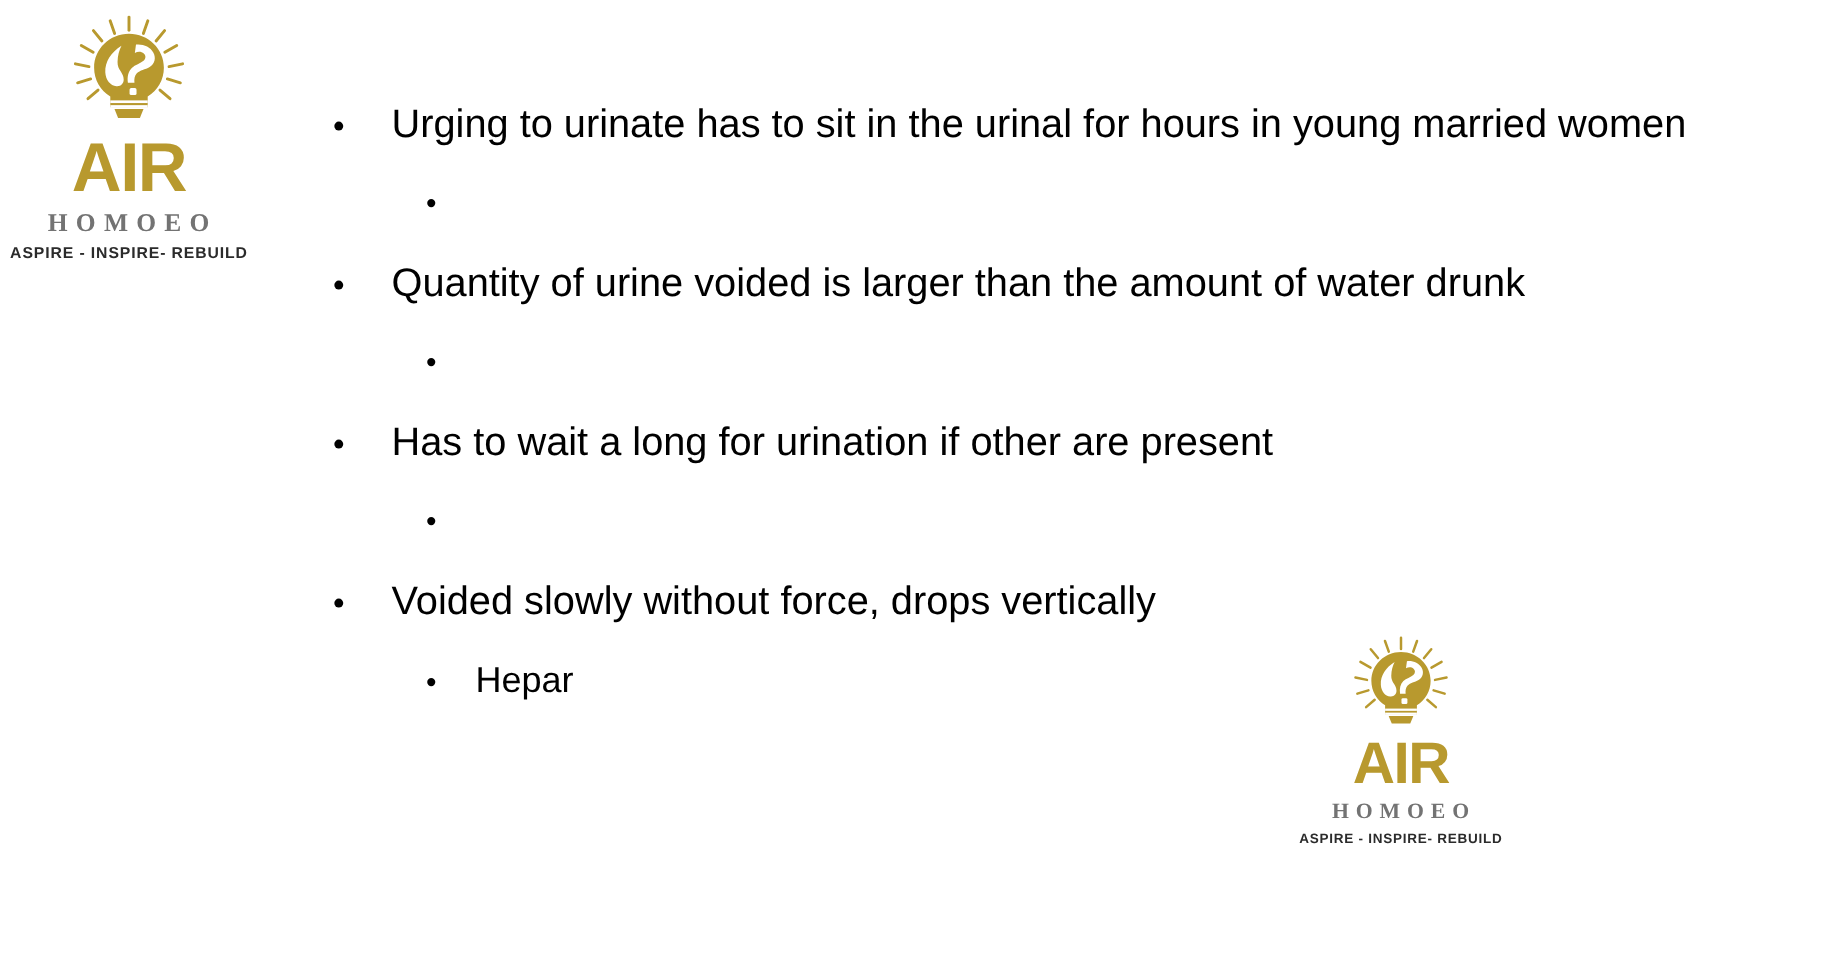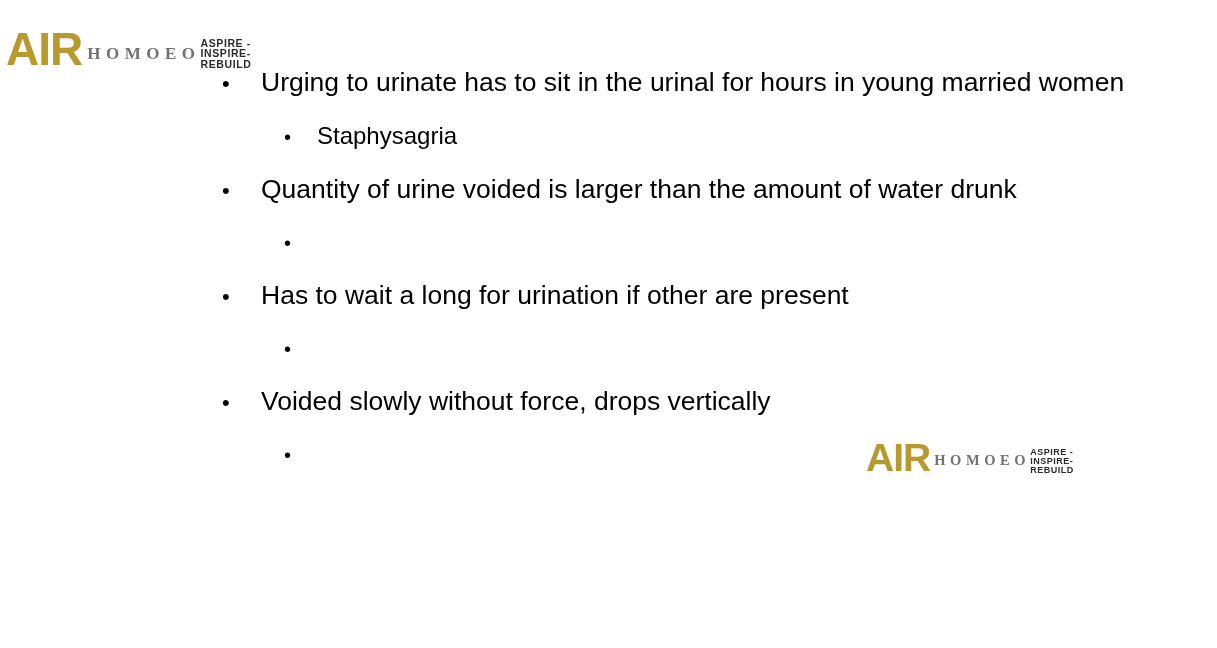--- a/index.html
+++ b/index.html
@@ -16,21 +16,21 @@
     width: 1217px;
     height: 648px;
     background: #ffffff;
     overflow: hidden;
   }
 
   
   .logo {
     position: absolute;
     display: flex;
-    flex-direction: row;
+    flex-direction: column;
     align-items: center;
     user-select: none;
   }
   .logo-top {
     left: 6px;
     top: 10px;
     width: 160px;
   }
   .logo-bottom {
     left: 866px;
@@ -185,21 +185,20 @@
 
   <div class="content">
 
     <div class="bullet-row level-1">
       <span class="bullet-marker">•</span>
       <span class="bullet-text">Urging to urinate has to sit in the urinal for hours in young married women</span>
     </div>
 
     <div class="bullet-row level-2">
       <span class="bullet-marker">•</span>
-      <span class="bullet-text">Staphysagria</span>
     </div>
 
     <div class="bullet-row level-1">
       <span class="bullet-marker">•</span>
       <span class="bullet-text">Quantity of urine voided is larger than the amount of water drunk</span>
     </div>
 
     <div class="bullet-row level-2">
       <span class="bullet-marker">•</span>
     </div>
@@ -213,20 +212,21 @@
       <span class="bullet-marker">•</span>
     </div>
 
     <div class="bullet-row level-1">
       <span class="bullet-marker">•</span>
       <span class="bullet-text">Voided slowly without force, drops vertically</span>
     </div>
 
     <div class="bullet-row level-2">
       <span class="bullet-marker">•</span>
+      <span class="bullet-text">Hepar</span>
     </div>
 
   </div>
 
 
   <div class="logo logo-bottom">
     <span class="logo-bulb-wrap">
       <svg viewBox="0 0 100 86" xmlns="http://www.w3.org/2000/svg" aria-hidden="true">
         <g stroke="#b8992e" stroke-width="2.1" stroke-linecap="round">
           <line x1="50" y1="1.5" x2="50" y2="11"></line>

